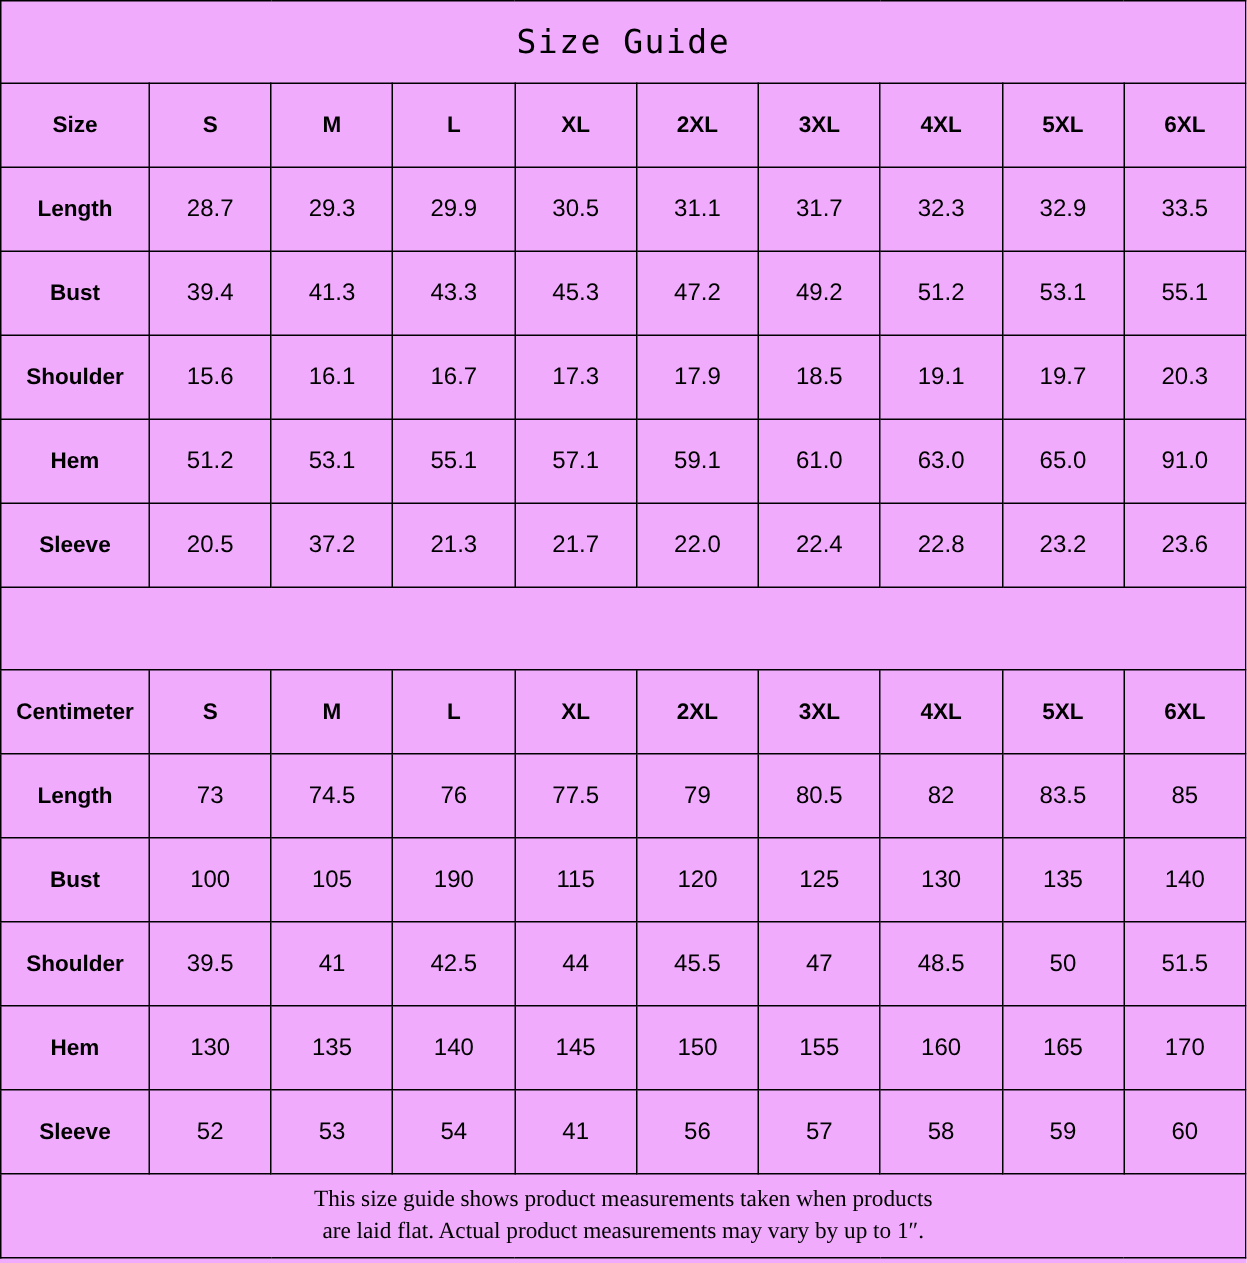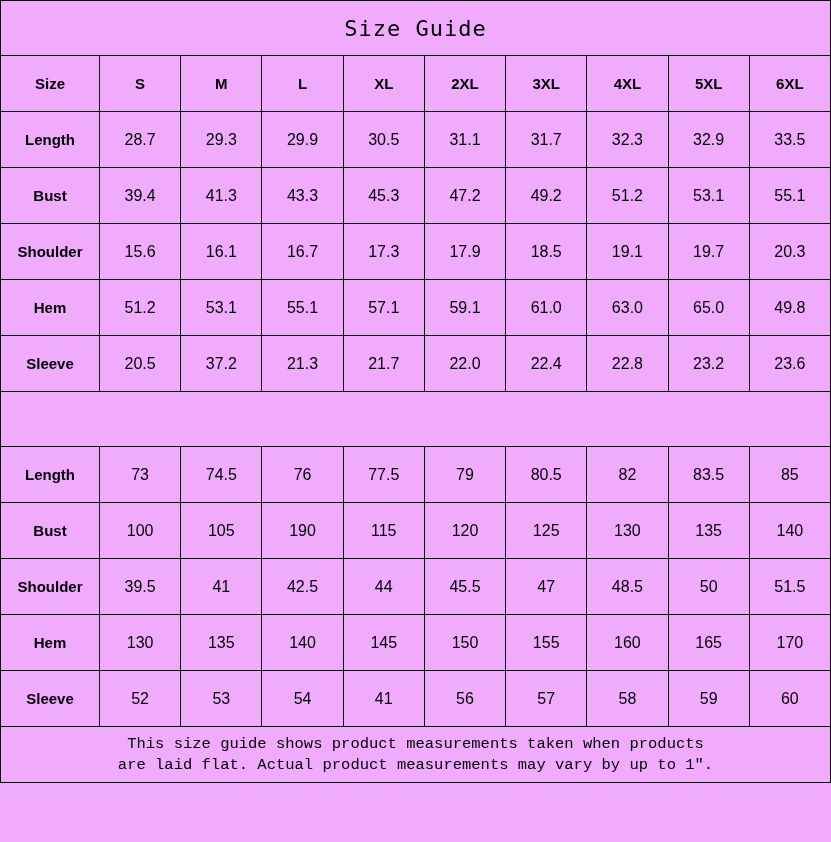--- a/index.html
+++ b/index.html
@@ -47,21 +47,21 @@
     font-weight: normal;
     font-size: 16px;
   }
   tr.gap-row { height: 55px; }
   td.gap-cell {
     border-left: 1px solid #000000;
     border-right: 1px solid #000000;
   }
   tr.footer-row { height: 56px; }
   td.footer-cell {
-    font-family: Liberation Mono, monospace;
+    font-family: Liberation Serif, serif;
     font-size: 15.5px;
     line-height: 1.35;
     font-weight: normal;
   }
 </style>
 </head>
 <body>
 
 <div class="page">
   <table class="size-guide">
@@ -136,21 +136,21 @@
         <tr class="data-row">
           <td class="label-cell">Hem</td>
           <td class="value-cell">51.2</td>
           <td class="value-cell">53.1</td>
           <td class="value-cell">55.1</td>
           <td class="value-cell">57.1</td>
           <td class="value-cell">59.1</td>
           <td class="value-cell">61.0</td>
           <td class="value-cell">63.0</td>
           <td class="value-cell">65.0</td>
-          <td class="value-cell">49.8</td>
+          <td class="value-cell">91.0</td>
         </tr>
         <tr class="data-row">
           <td class="label-cell">Sleeve</td>
           <td class="value-cell">20.5</td>
           <td class="value-cell">37.2</td>
           <td class="value-cell">21.3</td>
           <td class="value-cell">21.7</td>
           <td class="value-cell">22.0</td>
           <td class="value-cell">22.4</td>
           <td class="value-cell">22.8</td>
@@ -159,20 +159,32 @@
         </tr>
       </tbody>
 
     <tbody>
       <tr class="gap-row">
         <td class="gap-cell" colspan="10"></td>
       </tr>
     </tbody>
 
     <tbody>
+        <tr class="header-row">
+          <th class="unit-cell">Centimeter</th>
+          <th class="size-cell">S</th>
+          <th class="size-cell">M</th>
+          <th class="size-cell">L</th>
+          <th class="size-cell">XL</th>
+          <th class="size-cell">2XL</th>
+          <th class="size-cell">3XL</th>
+          <th class="size-cell">4XL</th>
+          <th class="size-cell">5XL</th>
+          <th class="size-cell">6XL</th>
+        </tr>
         <tr class="data-row">
           <td class="label-cell">Length</td>
           <td class="value-cell">73</td>
           <td class="value-cell">74.5</td>
           <td class="value-cell">76</td>
           <td class="value-cell">77.5</td>
           <td class="value-cell">79</td>
           <td class="value-cell">80.5</td>
           <td class="value-cell">82</td>
           <td class="value-cell">83.5</td>

